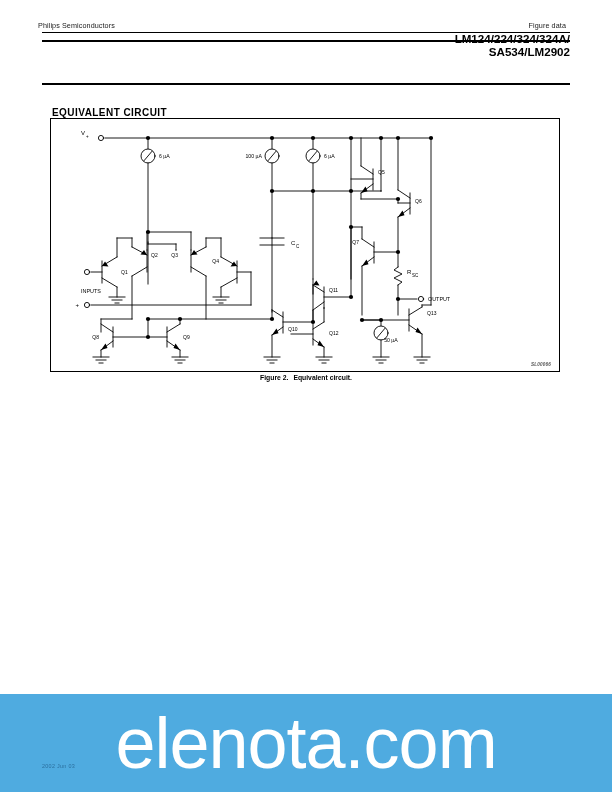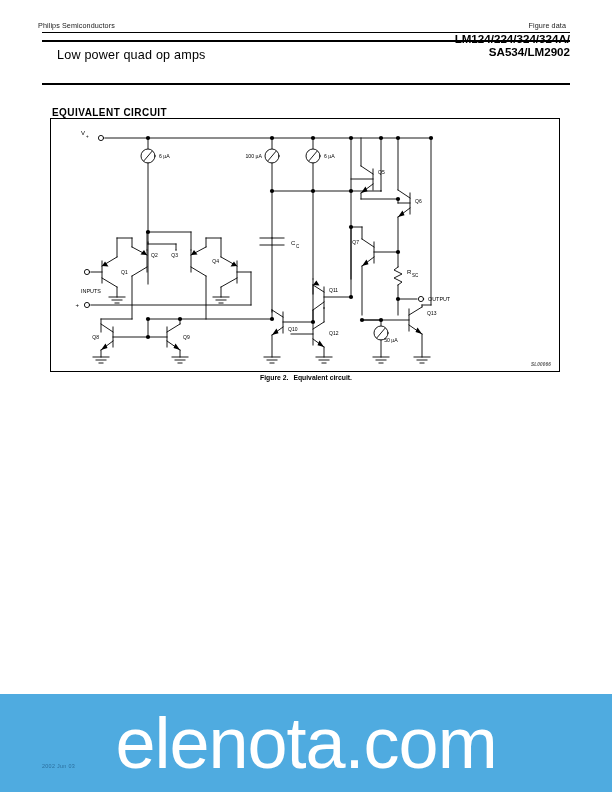--- a/index.html
+++ b/index.html
@@ -82,21 +82,20 @@
 
 <div class="page">
 
   <div class="hdr-row1">
     <span>Philips Semiconductors</span>
     <span>Figure data</span>
   </div>
   <div class="rule-thin"></div>
   <div class="rule-thick-top"></div>
 
-  <div class="title">Low power quad op amps</div>
   <div class="partnos">
     <div>LM124/224/324/324A/</div>
     <div>SA534/LM2902</div>
   </div>
 
   <div class="rule-thick-bot"></div>
 
   <div class="section-head">EQUIVALENT CIRCUIT</div>
 
   <div class="figbox">

